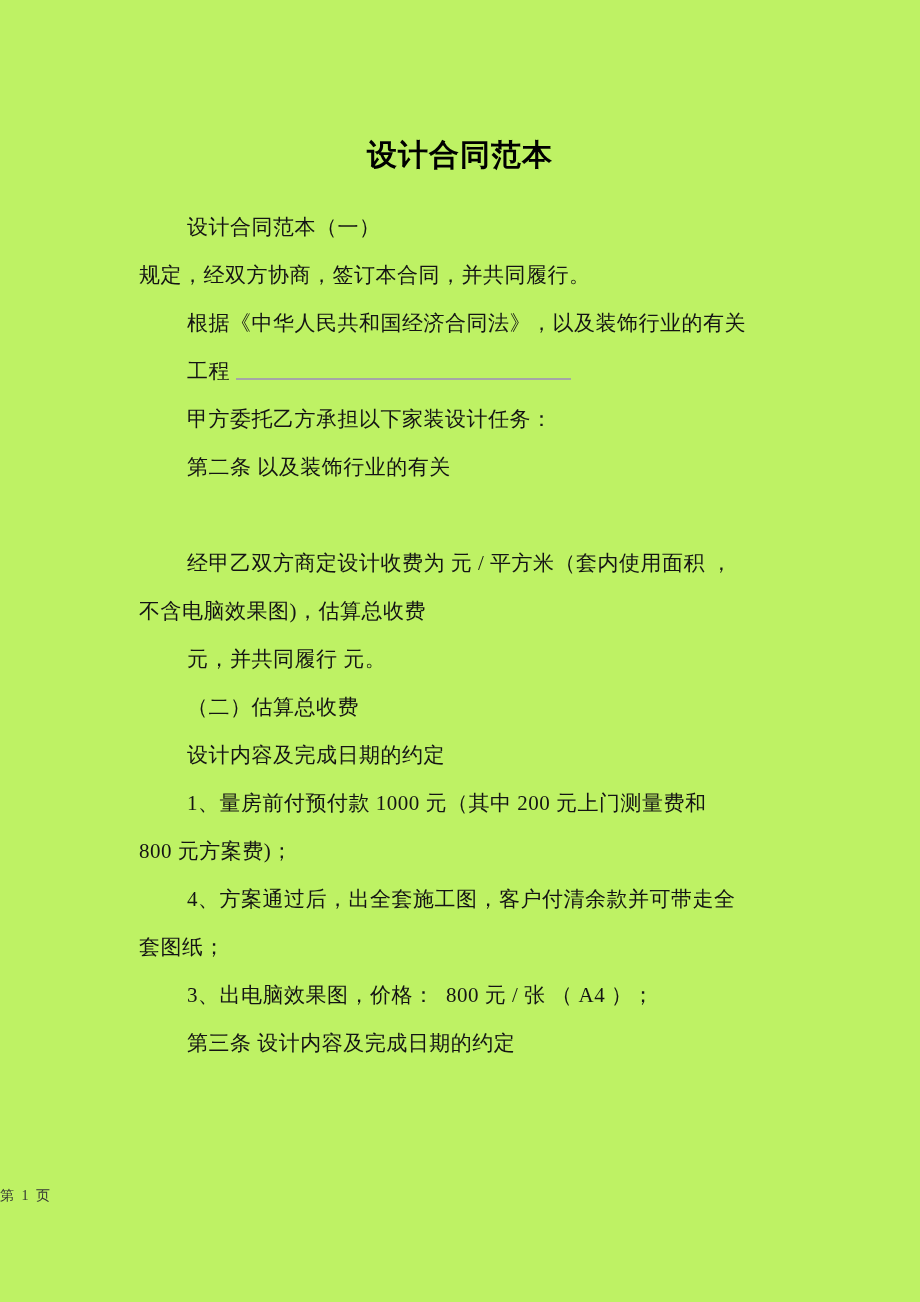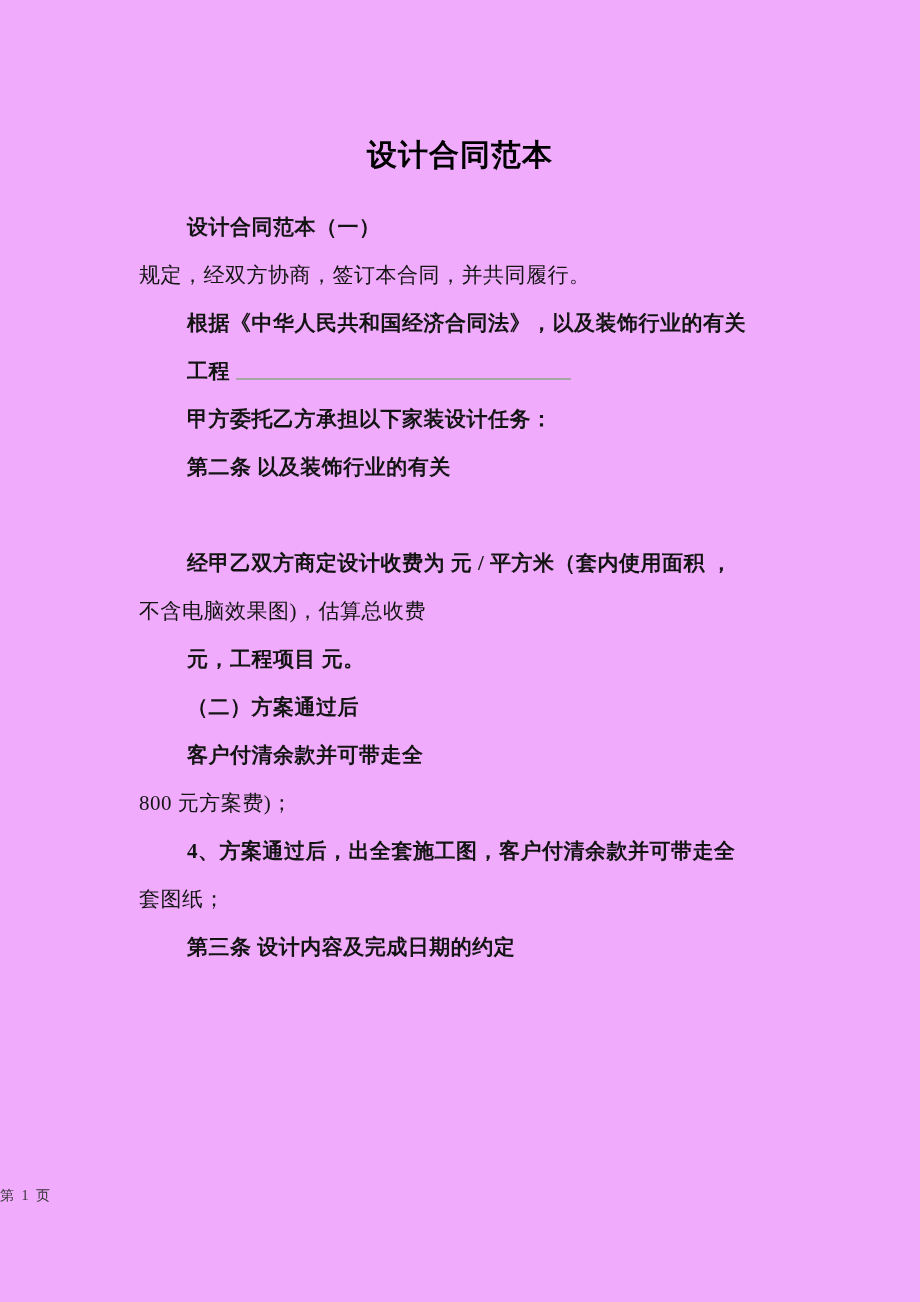--- a/index.html
+++ b/index.html
@@ -4,21 +4,21 @@
 <style>
   html, body {
     margin: 0;
     padding: 0;
     background: #ffffff;
   }
   .page {
     position: relative;
     width: 920px;
     height: 1302px;
-    background: #f0abfc;
+    background: #bef264;
     overflow: hidden;
     font-family: "Liberation Serif", "DejaVu Serif", serif;
     color: #141414;
   }
   .title {
     position: absolute;
     top: 138px;
     left: 0;
     width: 100%;
     margin: 0;
@@ -38,21 +38,20 @@
     font-size: 21px;
   }
   .line {
     min-height: 48px;
     line-height: 48px;
     white-space: pre-wrap;
     letter-spacing: 0.5px;
   }
   .line.indent {
     text-indent: 48px;
-    font-weight: bold;
   }
   .line.blank {
     height: 48px;
   }
   .underline {
     display: inline-block;
     width: 335px;
     height: 5px;
     border-bottom: 2px solid #a6a6a6;
     position: relative;
@@ -78,22 +77,24 @@
   <div class="body-text">
       <div class="line indent"><span>设计合同范本（一）</span></div>
       <div class="line"><span>规定，经双方协商，签订本合同，并共同履行。</span></div>
       <div class="line indent"><span>根据《中华人民共和国经济合同法》，以及装饰行业的有关</span></div>
       <div class="line indent"><span>工程 </span><span class="underline"></span></div>
       <div class="line indent"><span>甲方委托乙方承担以下家装设计任务：</span></div>
       <div class="line indent"><span>第二条 以及装饰行业的有关</span></div>
       <div class="line blank"><span></span></div>
       <div class="line indent"><span>经甲乙双方商定设计收费为 元 / 平方米（套内使用面积 ，</span></div>
       <div class="line"><span>不含电脑效果图)，估算总收费</span></div>
-      <div class="line indent"><span>元，工程项目 元。</span></div>
-      <div class="line indent"><span>（二）方案通过后</span></div>
-      <div class="line indent"><span>客户付清余款并可带走全</span></div>
+      <div class="line indent"><span>元，并共同履行 元。</span></div>
+      <div class="line indent"><span>（二）估算总收费</span></div>
+      <div class="line indent"><span>设计内容及完成日期的约定</span></div>
+      <div class="line indent"><span>1、量房前付预付款 1000 元（其中 200 元上门测量费和</span></div>
       <div class="line"><span>800 元方案费)；</span></div>
       <div class="line indent"><span>4、方案通过后，出全套施工图，客户付清余款并可带走全</span></div>
       <div class="line"><span>套图纸；</span></div>
+      <div class="line indent"><span>3、出电脑效果图，价格：  800 元 / 张 （ A4 ）；</span></div>
       <div class="line indent"><span>第三条 设计内容及完成日期的约定</span></div>
     </div>
   <div class="footer"><span>第 1 页</span></div>
 </div>
 
 </body></html>

